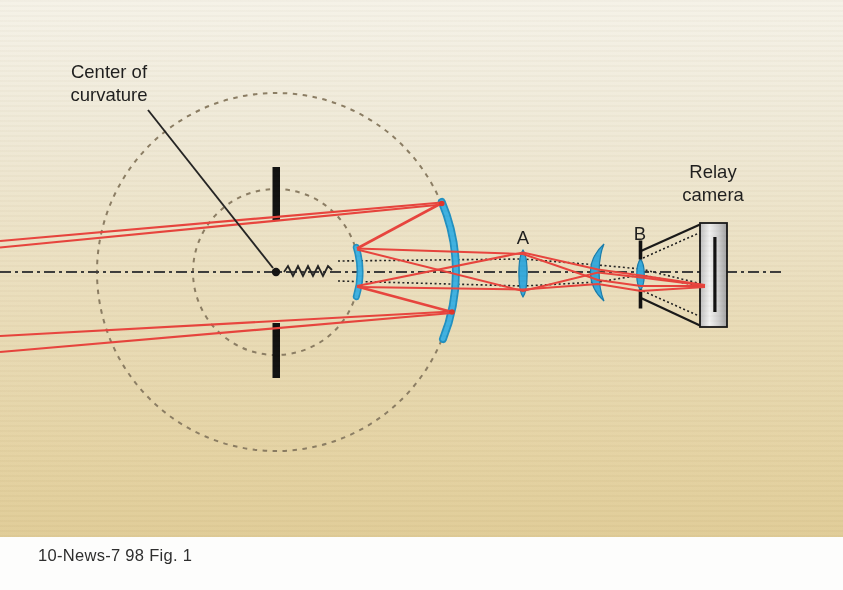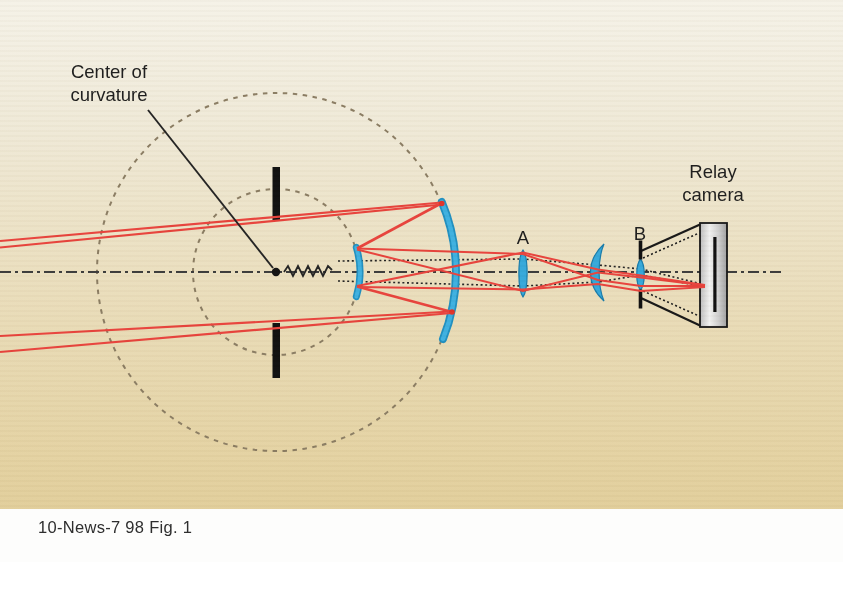--- a/index.html
+++ b/index.html
@@ -9,21 +9,21 @@
   }
   #diagram{
     position:absolute;left:0;top:0;width:843px;height:537px;
   }
   #diagram .texture{
     position:absolute;inset:0;
     background:repeating-linear-gradient(180deg, rgba(120,100,60,0.03) 0 2px, rgba(255,255,255,0.02) 2px 5px);
     pointer-events:none;
   }
   #caption-bar{
-    position:absolute;left:0;top:509px;width:843px;height:53px;background:#fdfdfc;
+    position:absolute;left:0;top:537px;width:843px;height:53px;background:#fdfdfc;
   }
   #caption-bar .caption{
     position:absolute;left:38px;top:9px;
     font-size:16.5px;color:#2e2e2e;letter-spacing:0.3px;
   }
   svg text{
     font-family:"Liberation Sans", sans-serif;
     fill:#1c1c1c;
   }
   .lbl{font-size:18.5px;}

